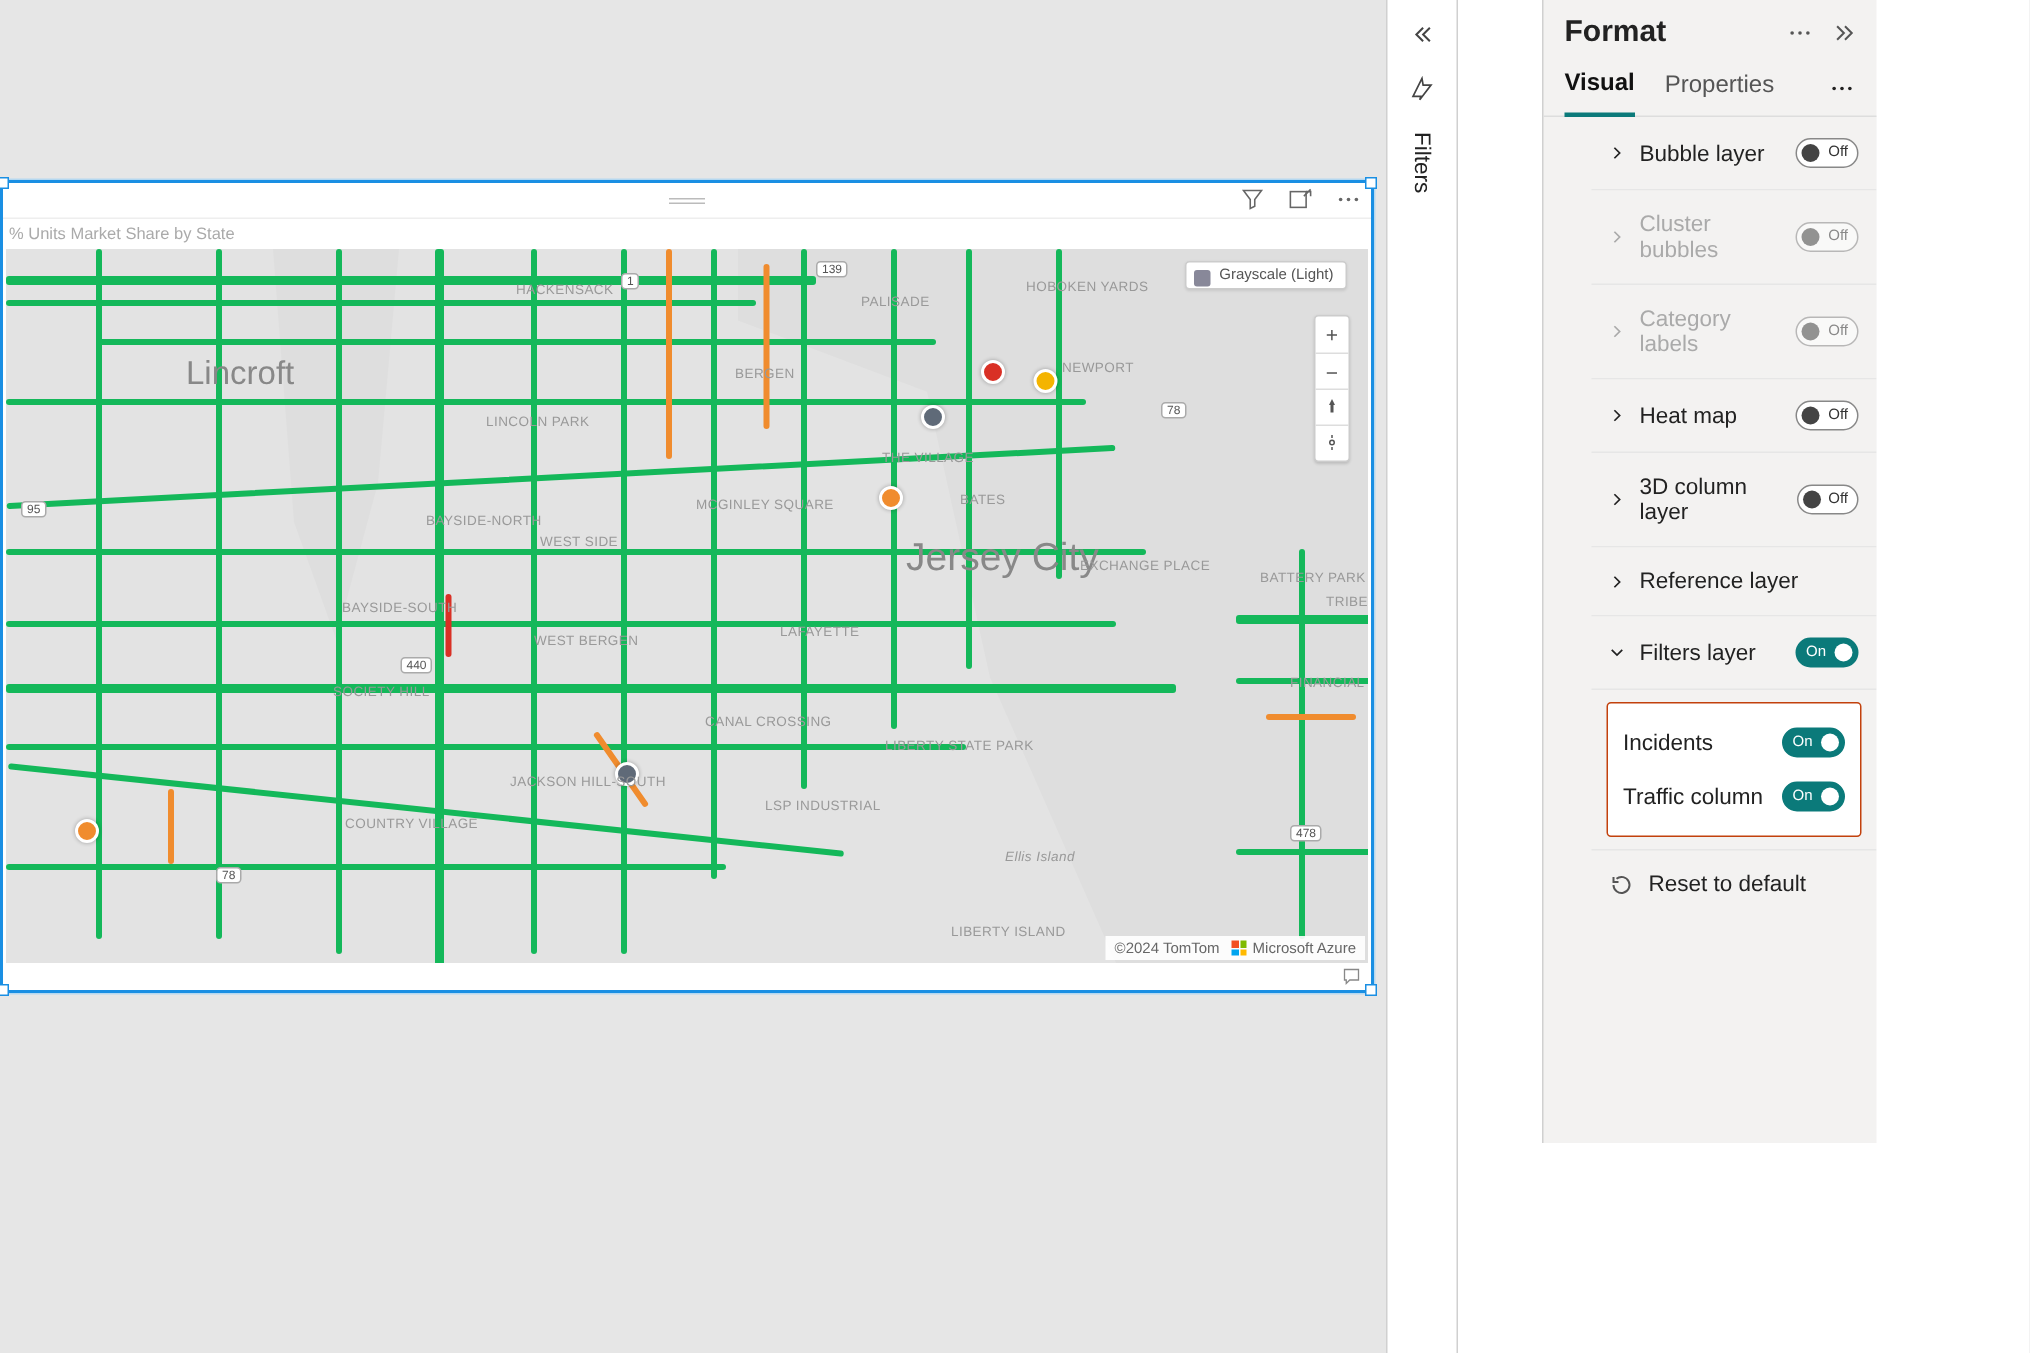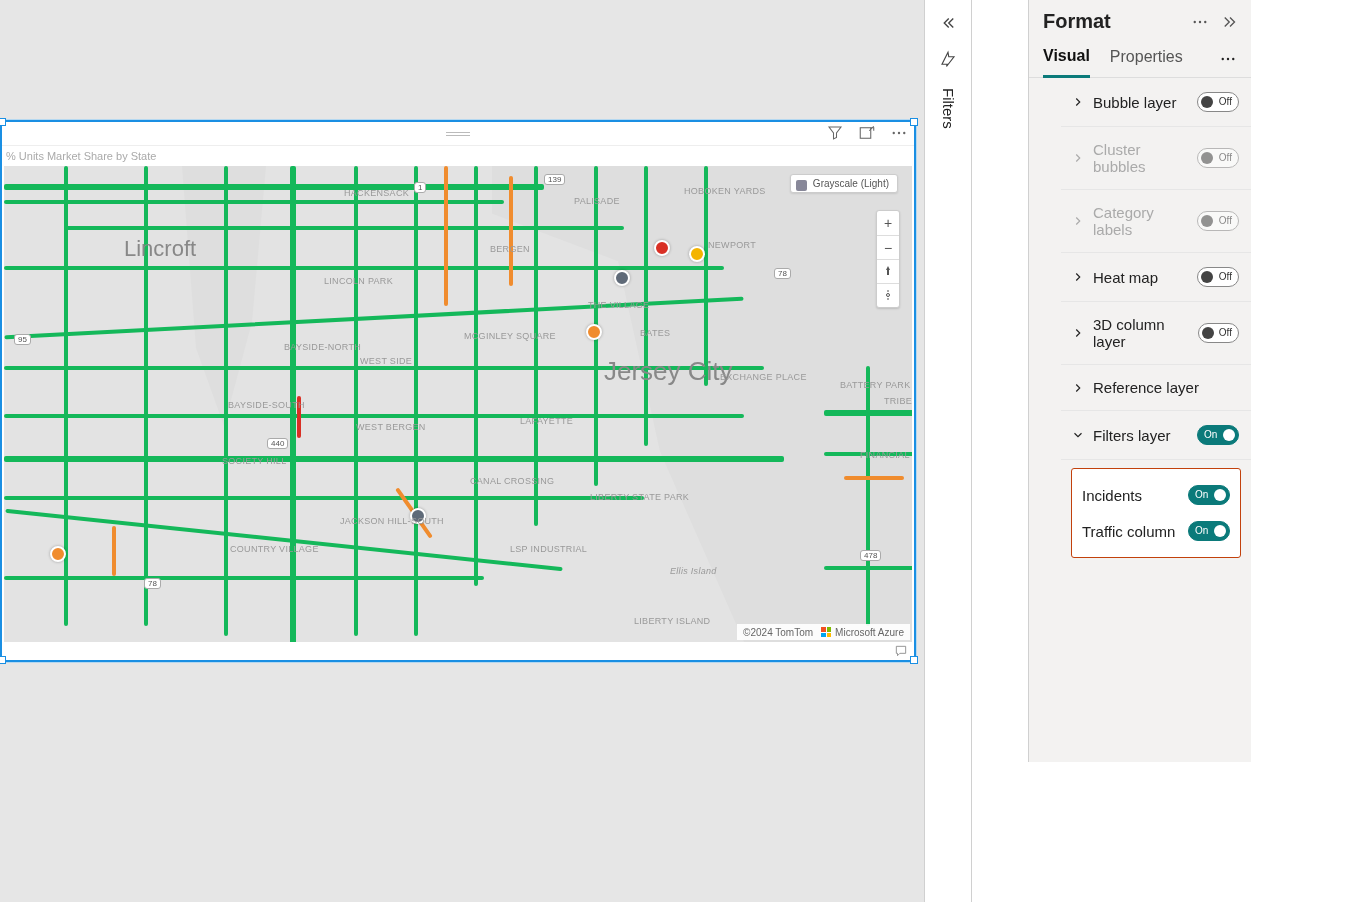--- a/index.html
+++ b/index.html
@@ -475,21 +475,21 @@
       <div class="area-label" style="left:636px;top:162px;">BATES</div>
       <div class="area-label" style="left:716px;top:206px;">EXCHANGE PLACE</div>
       <div class="area-label" style="left:224px;top:234px;">BAYSIDE-SOUTH</div>
       <div class="area-label" style="left:352px;top:256px;">WEST BERGEN</div>
       <div class="area-label" style="left:516px;top:250px;">LAFAYETTE</div>
       <div class="area-label" style="left:218px;top:290px;">SOCIETY HILL</div>
       <div class="area-label" style="left:466px;top:310px;">CANAL CROSSING</div>
       <div class="area-label" style="left:586px;top:326px;">LIBERTY STATE PARK</div>
       <div class="area-label" style="left:336px;top:350px;">JACKSON HILL-SOUTH</div>
       <div class="area-label" style="left:226px;top:378px;">COUNTRY VILLAGE</div>
-      <div class="area-label" style="left:494px;top:378px;padding-left:12px;">LSP INDUSTRIAL</div>
+      <div class="area-label" style="left:494px;top:366px;padding-left:12px;">LSP INDUSTRIAL</div>
       <div class="area-label" style="left:836px;top:214px;">BATTERY PARK CITY</div>
       <div class="area-label" style="left:856px;top:284px;">FINANCIAL DISTRICT</div>
       <div class="area-label" style="left:880px;top:230px;">TRIBECA</div>
       <div class="area-label" style="left:666px;top:368px;text-transform:none;font-style:italic;margin-top:32px;">Ellis Island</div>
       <div class="area-label" style="left:630px;top:450px;">LIBERTY ISLAND</div>
 
       <div class="route-shield" style="left:540px;top:8px;">139</div>
       <div class="route-shield" style="left:410px;top:16px;">1</div>
       <div class="route-shield" style="left:770px;top:102px;">78</div>
       <div class="route-shield" style="left:10px;top:168px;">95</div>
@@ -671,16 +671,22 @@
       </div>
       <div class="sub-row">
         <span>Traffic column</span>
         <div class="toggle on">
             <span class="knob"></span>
             <span class="lbl">On</span>
           </div>
       </div>
     </div>
 
+    <div class="reset-row">
+      <svg class="reset-icon" viewBox="0 0 24 24" fill="none" stroke="currentColor" stroke-width="2">
+          <path d="M4 12a8 8 0 1 0 3-6.3M4 4v5h5"></path>
+        </svg>
+      <span>Reset to default</span>
+    </div>
 
   </div>
 </div>
 <div class="below-panel"></div>
 
 </body></html>

